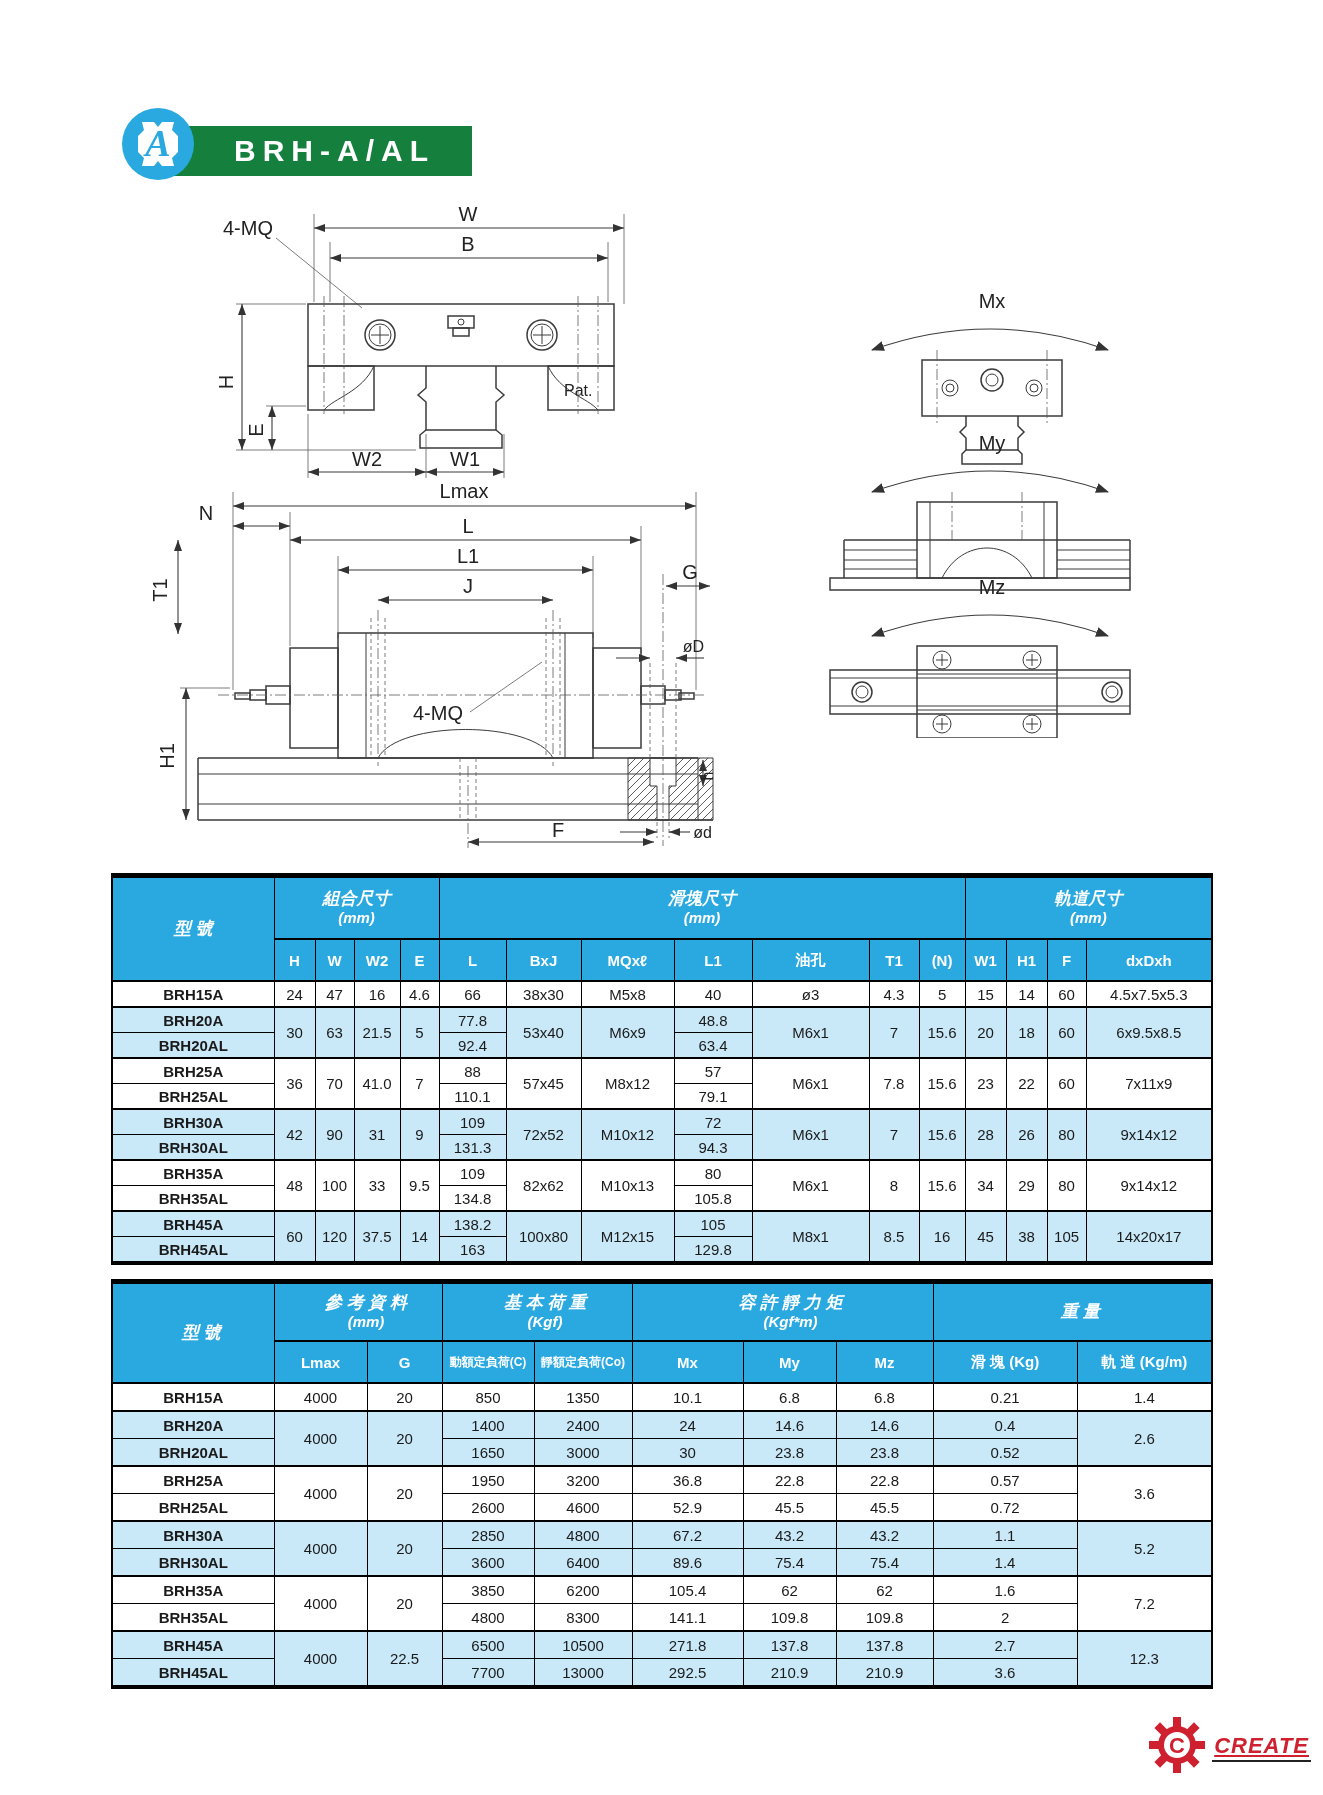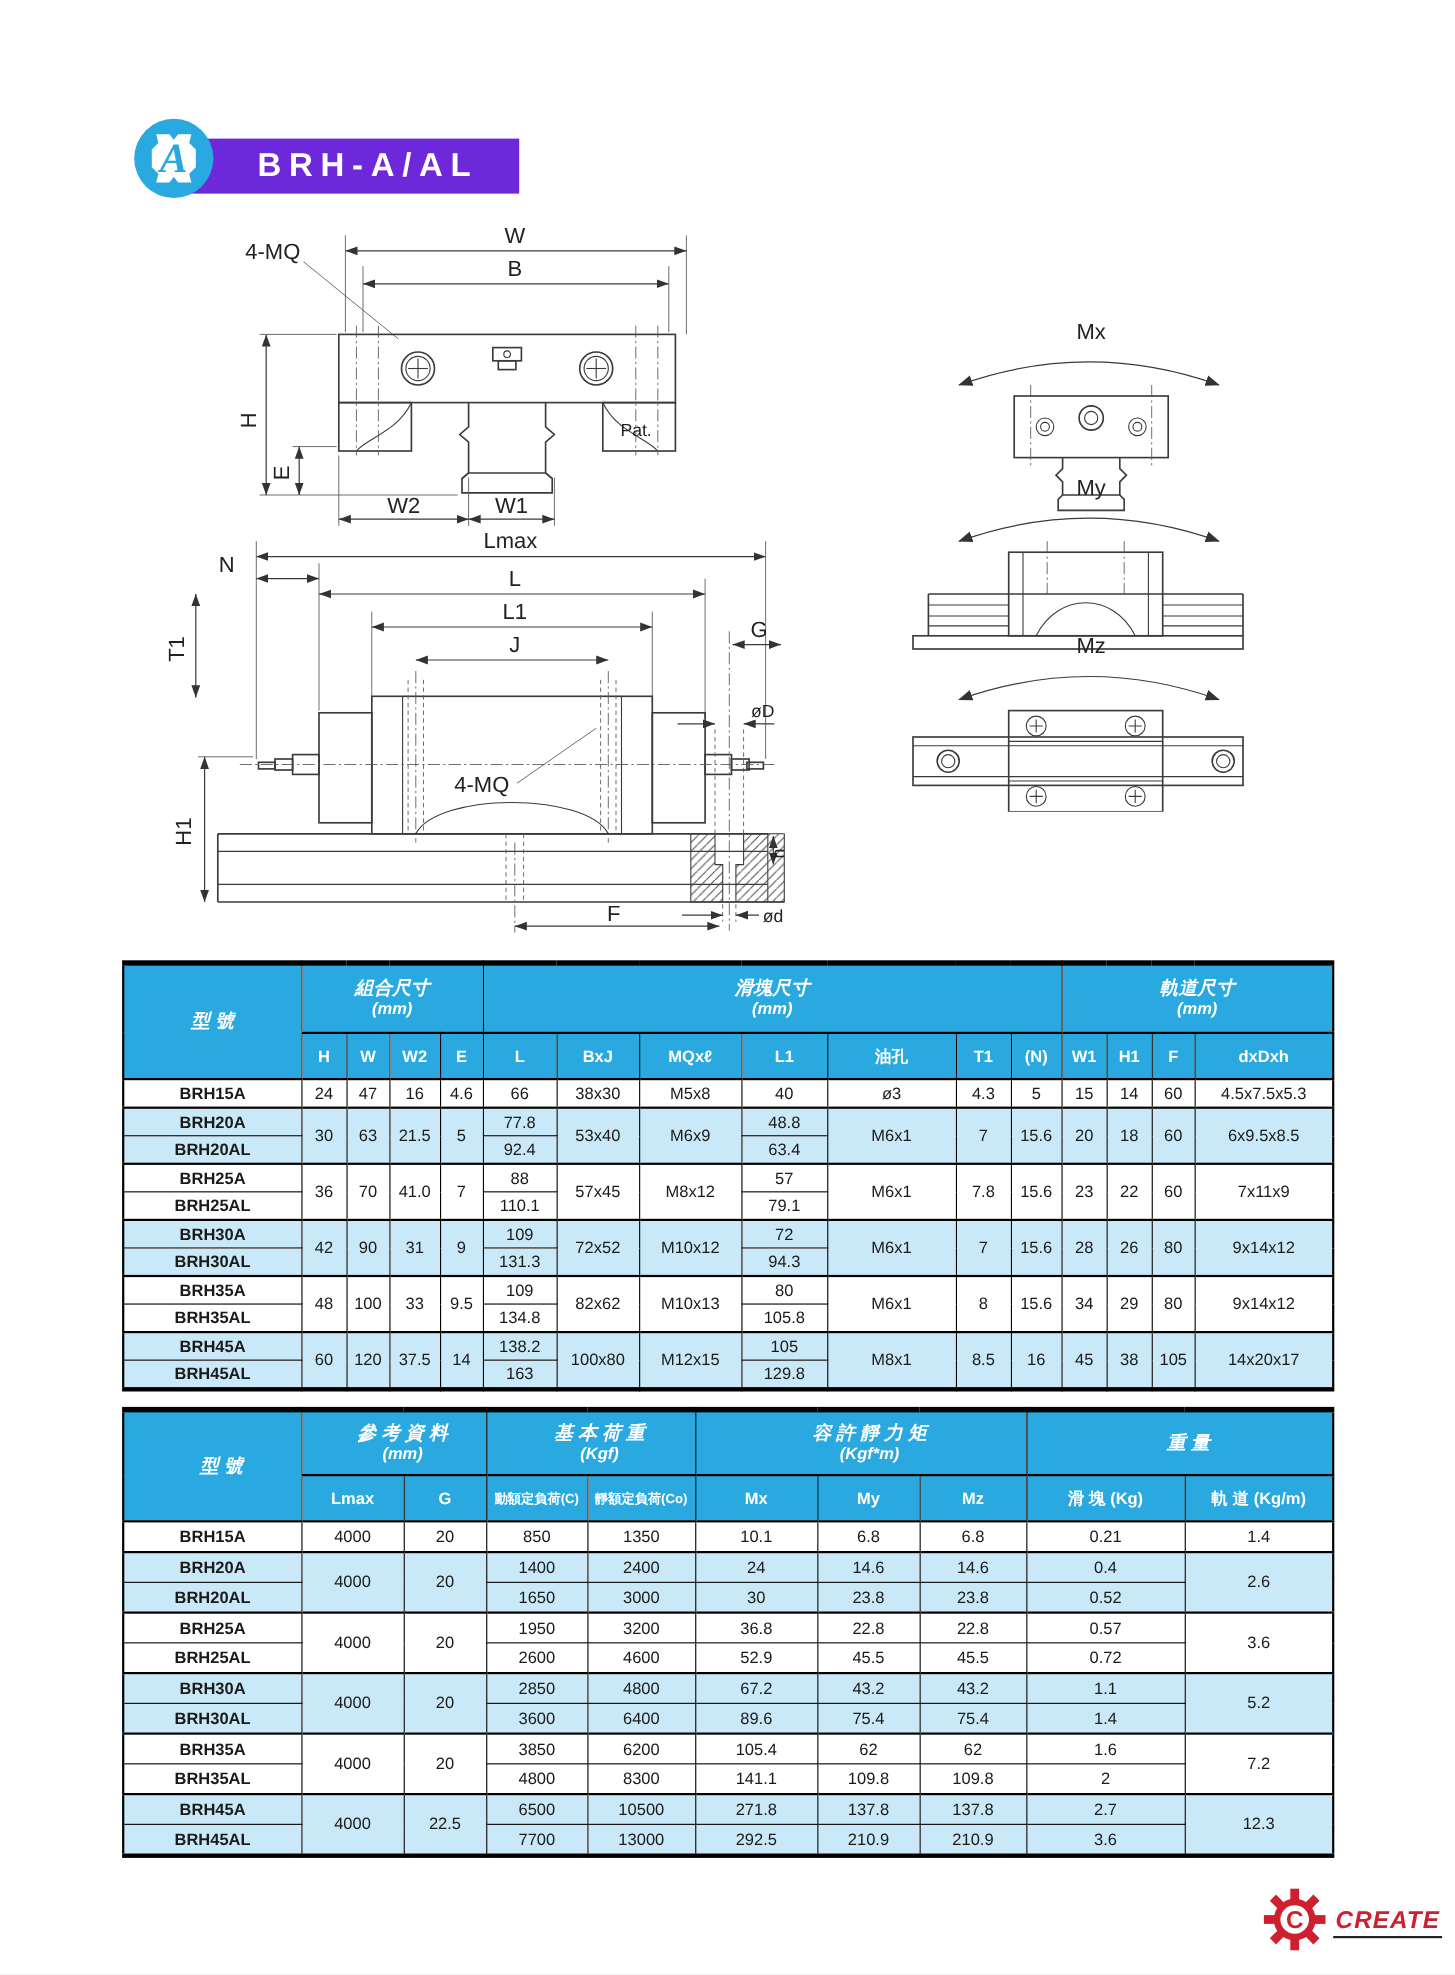--- a/index.html
+++ b/index.html
@@ -1,20 +1,20 @@
 <!DOCTYPE html>
 <html><head>
 <meta charset="utf-8">
 <style>
   html,body{margin:0;padding:0;background:#e8e8e8;}
   #page{position:relative;width:1323px;height:1795px;background:#ffffff;overflow:hidden;
         font-family:"Liberation Sans","DejaVu Sans",sans-serif;color:#1a1a1a;}
 
   
-  .banner{position:absolute;left:160px;top:126px;width:312px;height:50px;background:#6d28d9;}
+  .banner{position:absolute;left:160px;top:126px;width:312px;height:50px;background:#15803d;}
   .banner span{display:block;padding:8px 0 0 74px;font-size:30px;font-weight:bold;letter-spacing:7px;color:#ffffff;}
   .logo{position:absolute;left:120px;top:106px;width:76px;height:76px;}
 
   
   svg.diag{position:absolute;}
   .ln{fill:none;stroke:#3b3b3b;stroke-width:1.5;}
   .thin{stroke-width:1;}
   .dim{fill:none;stroke:#3b3b3b;stroke-width:1.1;}
   .ext{fill:none;stroke:#5a5a5a;stroke-width:0.8;}
   .cl{fill:none;stroke:#5a5a5a;stroke-width:0.8;stroke-dasharray:11 3 2 3;}
@@ -41,21 +41,21 @@
   #t2 tbody td{height:26px;}
   tbody tr.shade td{background:#c9e9f9;}
   tbody td.model{font-weight:bold;font-size:15px;text-align:center;}
   tbody tr.group-start td{border-top:2px solid #000;}
   tbody tr.sub-row td{border-top:1px solid #0f766e;}
 
   
   .note{position:absolute;left:112px;top:1692px;font-size:17px;color:#222;}
   .footer{position:absolute;right:12px;top:1716px;display:flex;align-items:center;gap:6px;}
   .create-text{color:#cf2030;font-weight:bold;font-size:22px;letter-spacing:1px;font-style:italic;
-               border-bottom:2px solid #222;padding:0 2px 1px 2px;}
+               border-bottom:2px solid #222;padding:0 2px 1px 2px;text-decoration:underline;}
   .company{font-size:29px;font-weight:bold;color:#111;letter-spacing:1px;}
 </style>
 </head>
 <body>
 
 <div id="page">
 
   <div class="banner">
     <span>BRH-A/AL</span>
   </div>

